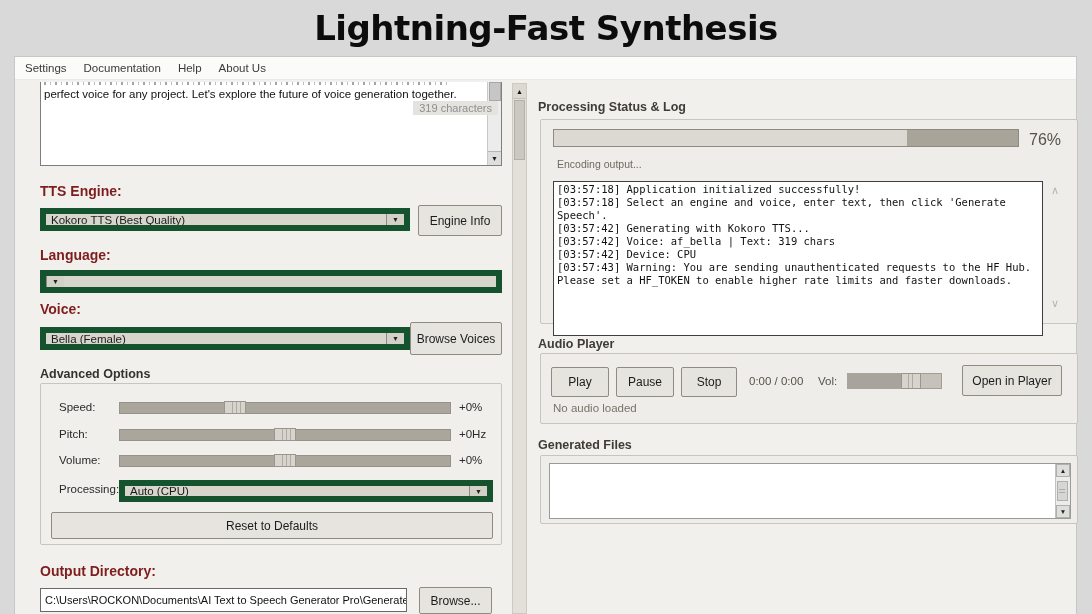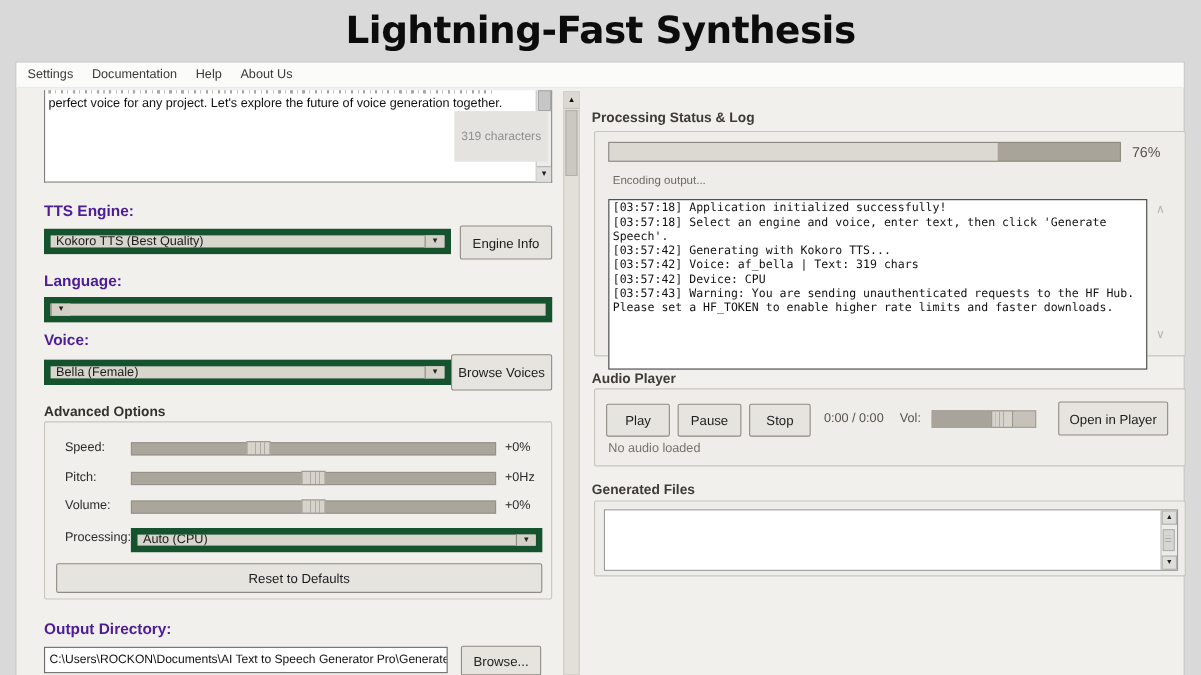--- a/index.html
+++ b/index.html
@@ -11,38 +11,38 @@
                 letter-spacing:-0.5px; color:#0c0c0c; }
 
   .window { position:absolute; left:15px; top:57px; width:1061px; height:557px;
             background:#f1f0ed; box-shadow:0 0 0 1px #c7c7c7; }
 
   .menubar { position:absolute; left:0; top:0; width:100%; height:23px; background:#fbfbfa;
              border-bottom:1px solid #ebeae7; display:flex; align-items:center; gap:17px;
              padding-left:10px; box-sizing:border-box; font-size:11.5px; color:#3a3a3a; }
   .menubar span { cursor:default; }
 
-  .navy-lbl { position:absolute; font-size:14px; font-weight:bold; color:#4c1d95; }
+  .navy-lbl { position:absolute; font-size:14px; font-weight:bold; color:#7f1d1d; }
   .dark-lbl { position:absolute; font-size:12.5px; font-weight:bold; color:#3e3c34; }
 
   
   .ta { position:absolute; left:25px; top:25px; width:462px; height:84px; background:#ffffff;
         border:1px solid #7e7e7e; border-top:none; box-sizing:border-box; }
   .ta-text { position:absolute; left:3px; top:6px; right:18px; font-size:11.5px; color:#111;
              white-space:nowrap; overflow:hidden; }
   .clip-strip { position:absolute; left:3px; top:0; width:88%; height:3px;
                 background:repeating-linear-gradient(90deg,#5a5a5a 0 2px, transparent 2px 6px, #8a8a8a 6px 7px, transparent 7px 11px);
                 opacity:.55; }
   .ta-sb { position:absolute; top:0; right:0; width:13px; height:100%; background:#ececec;
            border-left:1px solid #c9c9c9; }
   .ta-sb-thumb { position:absolute; top:0; left:1px; width:10px; height:17px; background:#c6c6c6; border:1px solid #a8a8a8; }
   .ta-sb-btn { position:absolute; bottom:0; left:0; width:13px; height:13px; background:#dededc;
                border-top:1px solid #b5b5b5; font-size:7px; color:#222; display:flex; align-items:center; justify-content:center; }
   .char-badge { position:absolute; top:19px; right:3px; background:#e5e3df; color:#8f8f8f;
-                font-size:11px; padding:17px 6px; }
+                font-size:11px; padding:1px 6px; }
 
   
   .dd { position:absolute; height:23px; background:#d8d5cd; border:6px solid #14532d;
         box-sizing:border-box; display:flex; align-items:stretch; }
   .dd-text { flex:1; display:flex; align-items:center; padding:0 5px; font-size:11.5px;
              color:#1a1a1a; white-space:nowrap; overflow:hidden; }
   .dd-arrow { width:17px; border-left:1px solid #8e8a82; background:#d3d0c8; display:flex;
               align-items:center; justify-content:center; font-size:7px; color:#222; }
 
   
@@ -180,21 +180,21 @@
     <div class="vscroll" style="left:497px; top:26px; height:531px;">
       <div class="vs-btn" style="top:0;">▲</div>
       <div class="vs-thumb" style="top:16px; height:60px;"></div>
     </div>
 
     <div class="dark-lbl" style="left:523px; top:43px;">Processing Status &amp; Log</div>
     <div class="gbox" style="left:525px; top:62px; width:538px; height:205px;">
       <div class="progress" style="left:12px; top:9px; width:466px;">
         <div class="progress-fill" style="width: 76%;"></div>
       </div>
-      <div class="time-txt" style="left:488px; top:11px; font-size:13px;">76%</div>
+      <div class="time-txt" style="left:488px; top:11px; font-size:16px;">76%</div>
       <div class="muted" style="left:16px; top:38px;">Encoding output...</div>
       <pre class="logbox" style="left:12px; top:61px; width:490px; height:155px;">[03:57:18] Application initialized successfully!
 [03:57:18] Select an engine and voice, enter text, then click 'Generate Speech'.
 [03:57:42] Generating with Kokoro TTS...
 [03:57:42] Voice: af_bella | Text: 319 chars
 [03:57:42] Device: CPU
 [03:57:43] Warning: You are sending unauthenticated requests to the HF Hub. Please set a HF_TOKEN to enable higher rate limits and faster downloads.</pre>
       <div class="chev" style="left:510px; top:64px;">∧</div>
       <div class="chev" style="left:510px; top:177px;">∨</div>
     </div>

